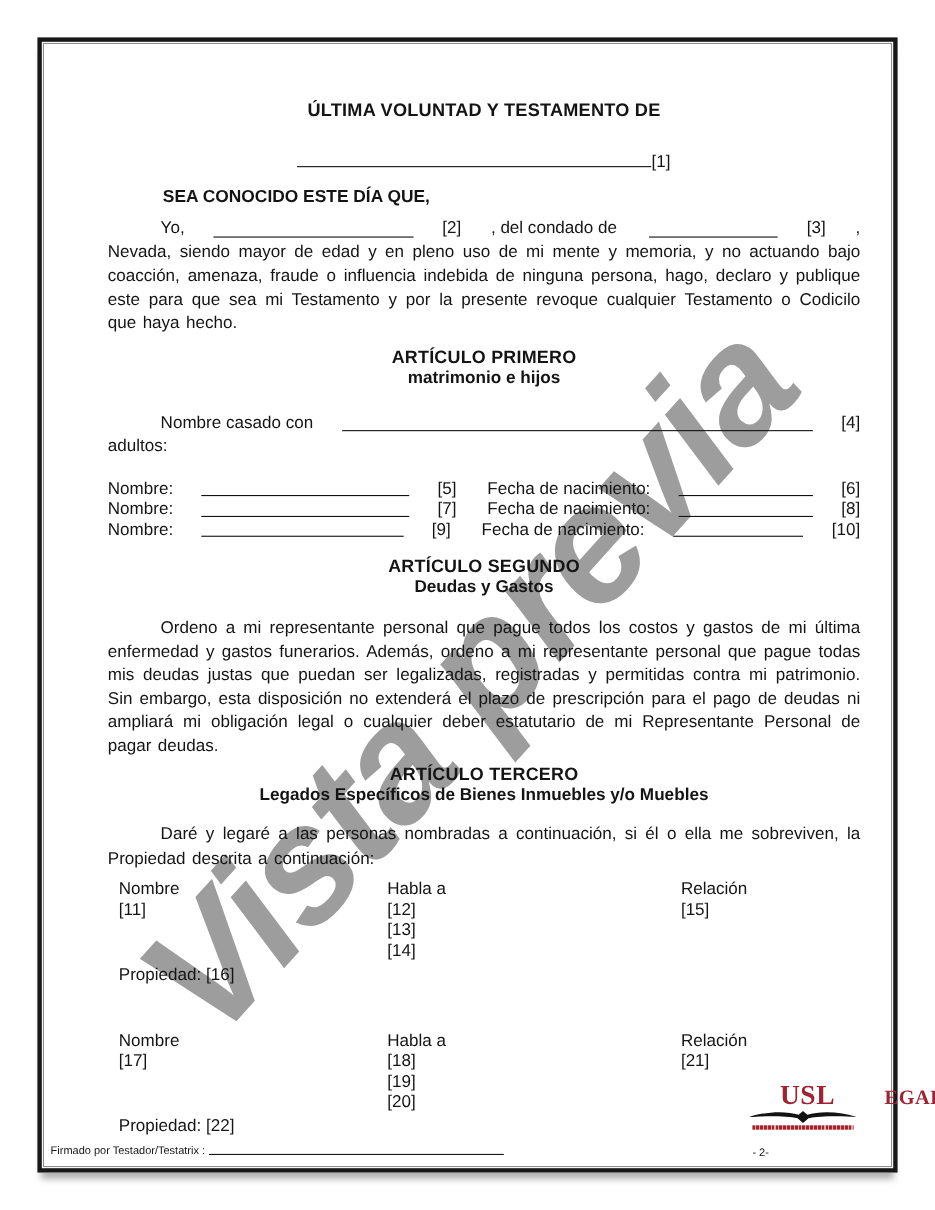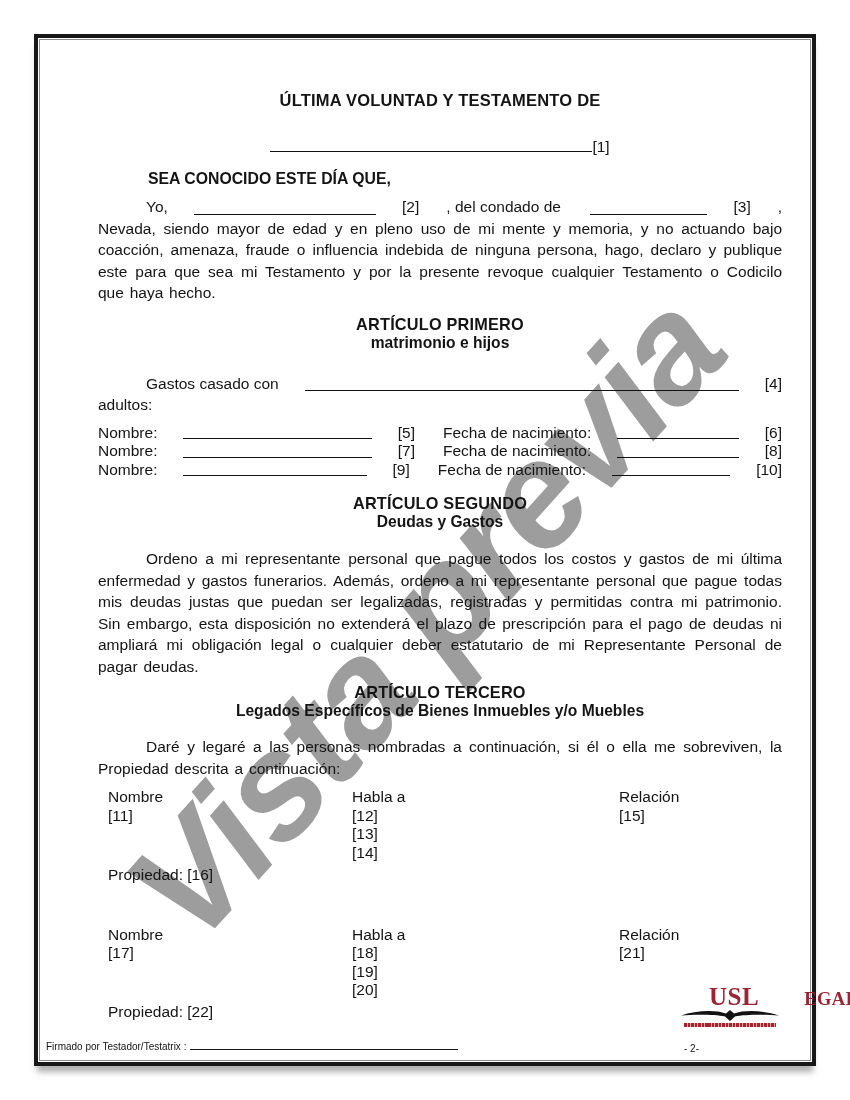--- a/index.html
+++ b/index.html
@@ -33,21 +33,21 @@
   .para{font-size:15.5px;line-height:21.5px;text-align:justify;word-spacing:1.5px;}
   .para.ind{text-indent:48px;}
 
   .art-head{margin-top:14px;text-align:center;font-weight:bold;font-size:16.3px;letter-spacing:.2px;}
   .art-sub{text-align:center;font-weight:bold;font-size:15.6px;}
 
   .marr-suffix{word-spacing:5.5px;}
   .intro-mid{margin:0 3px;}
   .intro-suffix{margin-left:3px;}
 
-  .rows{margin-top:8px;}
+  .rows{margin-top:19px;}
   .rows .flexline{line-height:18.6px;}
 
   .beq-grid{display:grid;grid-template-columns:232px 255px auto;margin-left:10px;
             font-size:15.5px;line-height:18.6px;margin-top:9px;gap:12px;}
   .beq-grid .hdr{font-size:15.5px;}
   .beq-col div{min-height:18.6px;}
   .prop-line{margin-left:10px;font-size:15.5px;margin-top:3px;}
 
   .gap-blocks{height:33px;}
 
@@ -95,21 +95,21 @@
       <span class="fill f10"></span>
       <span>[3]</span>
       <span class="intro-suffix">,</span>
     </div>
     <div class="para">Nevada, siendo mayor de edad y en pleno uso de mi mente y memoria, y no actuando bajo coacción, amenaza, fraude o influencia indebida de ninguna persona, hago, declaro y publique este para que sea mi Testamento y por la presente revoque cualquier Testamento o Codicilo que haya hecho.</div>
 
     <div class="art-head" style="margin-top:11px">ARTÍCULO PRIMERO</div>
     <div class="art-sub">matrimonio e hijos</div>
 
     <div class="flexline" style="margin-top:21px">
-      <span class="indent1">Gastos casado con</span>
+      <span class="indent1">Nombre casado con</span>
       <span class="fill"></span>
       <span>[4]</span>
     </div>
     <div class="para">adultos:</div>
 
     <div class="rows">
       <div class="flexline">
         <span>Nombre:</span>
         <span class="fill f15"></span>
         <span>[5]</span>

